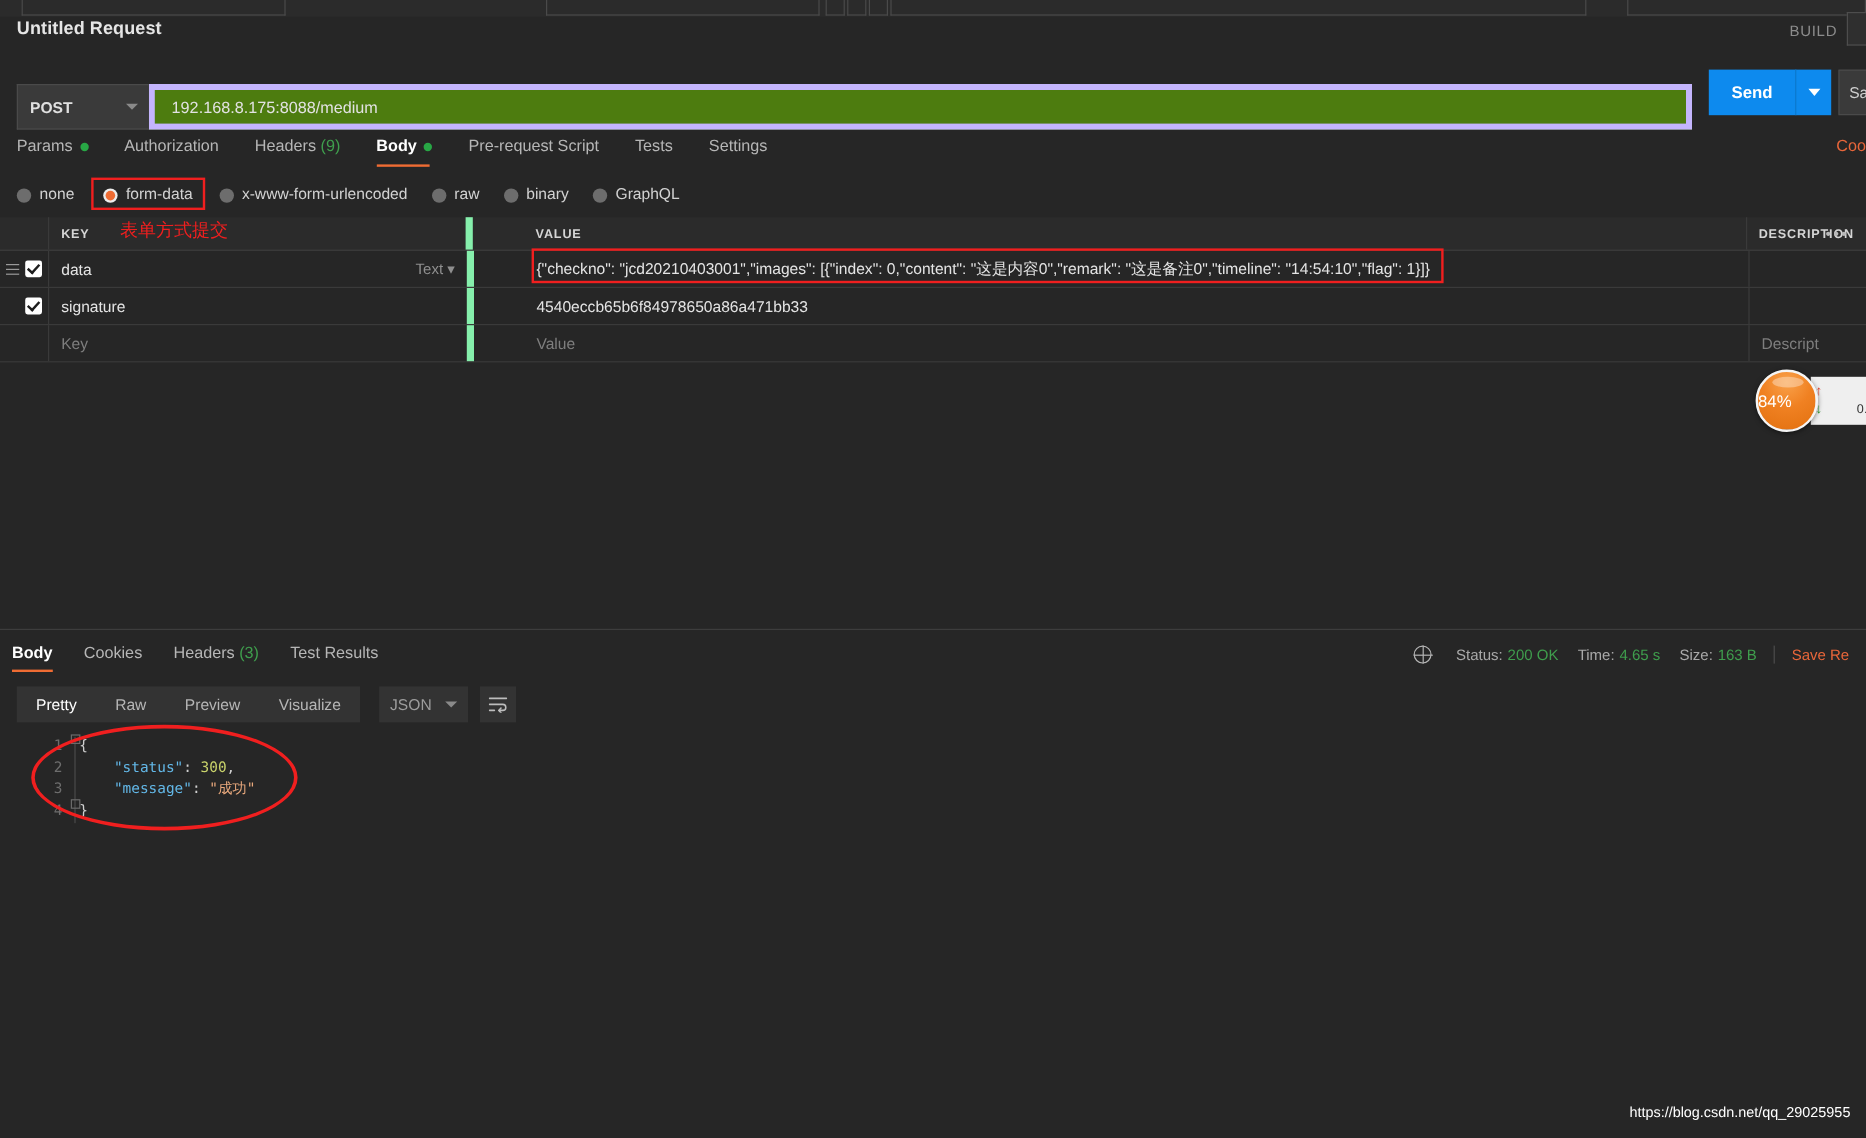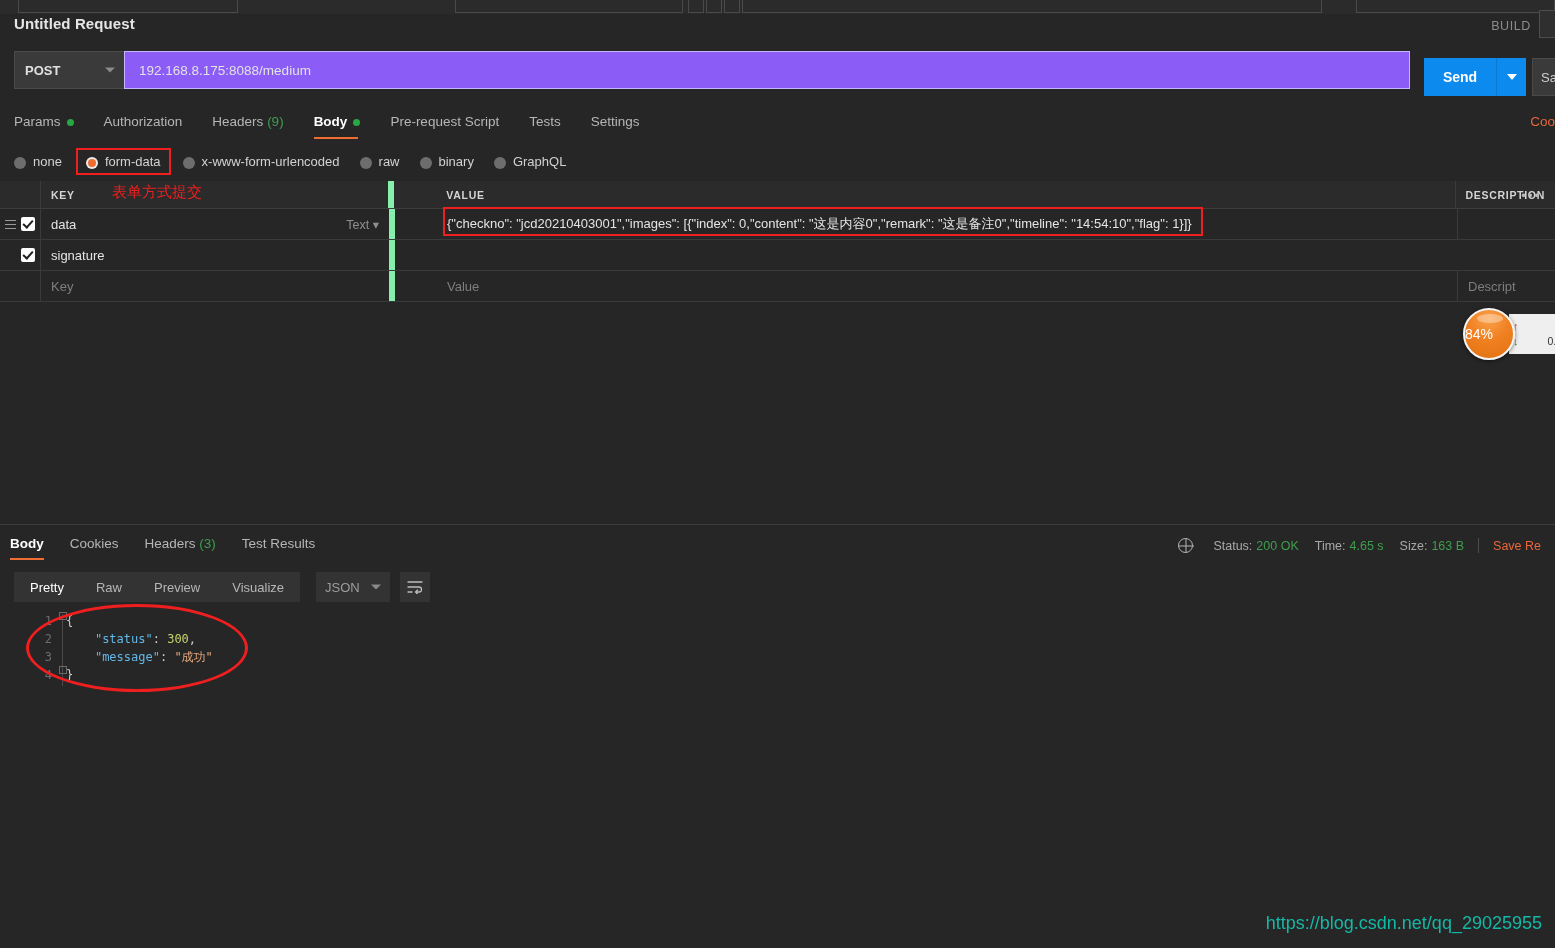--- a/index.html
+++ b/index.html
@@ -24,34 +24,34 @@
   .build-label {
     position:absolute; right:24px; top:19px;
     font-size:12.5px; color:#8c8c8c; letter-spacing:.6px;
   }
   .build-box {
     position:absolute; right:0px; top:10px; width:16px; height:28px;
     border:1px solid #4d4d4d; border-right:none; background:#2f2f2f;
   }
 
   
-  .urlbar { position:absolute; left:14px; top:51px; width:1396px; height:38px; display:flex; }
+  .urlbar { position:absolute; left:14px; top:70px; width:1396px; height:38px; display:flex; }
   .method-sel {
     width:110px; height:38px; background:#3a3a3a; border:1px solid #4a4a4a;
     border-right:none; display:flex; align-items:center; padding:0 10px;
     position:relative; cursor:pointer;
   }
   .method-sel .mlabel { font-size:13px; font-weight:bold; color:#e0e0e0; }
   .caret-dn {
     position:absolute; right:9px; top:50%; transform:translateY(-50%);
     width:0;height:0;border-left:5px solid transparent;border-right:5px solid transparent;
     border-top:5px solid #8a8a8a;
   }
   .url-input {
-    flex:1; height:38px; background:#8b5cf6; border:1px solid #c4b5fd;
+    flex:1; height:38px; background:#4d7c0f; border:5px solid #c4b5fd;
     display:flex; align-items:center; padding:0 14px; font-size:13.5px; color:#e2e2e2;
     cursor:text;
   }
   .send-wrap { position:absolute; left:1424px; top:58px; display:flex; height:38px; }
   .send-btn {
     width:72px; height:38px; background:#0d8aee; color:#fff; font-size:14px; font-weight:bold;
     display:flex; align-items:center; justify-content:center; cursor:pointer;
     border:none;
   }
   .send-caret {
@@ -103,21 +103,21 @@
   .chk { width:14px;height:14px;background:#fff;border-radius:2px; position:relative; flex:0 0 auto; cursor:pointer;}
   .chk::after{
     content:""; position:absolute; left:4px; top:1px; width:4px;height:8px;
     border:solid #1d1d1d; border-width:0 2px 2px 0; transform:rotate(42deg);
   }
   .grip { width:11px; height:9px; margin-right:5px; cursor:grab; }
   .grip span{ display:block; height:1px; background:#9a9a9a; margin-bottom:3px;}
   .type-sel { position:absolute; right:10px; top:50%; transform:translateY(-50%); font-size:12.5px; color:#8f8f8f; cursor:pointer;}
   .hl-value-box { position:absolute; left:4px; top:-2px; width:760px; height:29px; border:2px solid #f01f1f; pointer-events:none;}
   .dots { position:absolute; right:14px; top:50%; transform:translateY(-50%); color:#b9b9b9; letter-spacing:2px; font-size:13px; cursor:pointer;}
-  .cn-note { position:absolute; left:112px; top:183px; font-size:15px; color:#f01f1f; white-space:nowrap; }
+  .cn-note { position:absolute; left:100px; top:183px; font-size:15px; color:#f01f1f; white-space:nowrap; }
 
   
   .netbadge { position:absolute; left:1463px; top:308px; }
   .pct-circle {
     position:absolute; left:0; top:0; width:52px; height:52px; border-radius:50%;
     background:radial-gradient(circle at 50% 18%, #f9a14a 0%, #f08122 45%, #e2700f 100%);
     border:2px solid #f5f5f5; box-shadow:0 1px 4px rgba(0,0,0,.5);
     display:flex; align-items:center; justify-content:flex-start;
     color:#fff; font-size:14px;
   }
@@ -163,21 +163,21 @@
   .j-str { color:#e8a87c; }
   .j-pun { color:#cfcfcf; }
   .fold-col { position:absolute; left:62px; top:614px; width:1px; height:72px; background:#4a4a4a;}
   .fold-box { position:absolute; left:59px; width:8px;height:8px;border:1px solid #6a6a6a; }
 
   .hl-ellipse {
     position:absolute; left:26px; top:604px; width:222px; height:88px;
     border:3px solid #f01f1f; border-radius:50%; pointer-events:none;
   }
 
-  .watermark { position:absolute; right:13px; bottom:14px; font-size:18px; color:#14b8a6; }
+  .watermark { position:absolute; right:13px; bottom:14px; font-size:12px; color:#ffffff; }
 </style>
 </head>
 <body>
 
 <div id="app">
 
   <div class="top-sliver">
     <div class="sliver-box" style="left:18px;width:220px;"></div>
     <div class="sliver-box" style="left:455px;width:228px;"></div>
     <div class="sliver-box" style="left:688px;width:16px;"></div>
@@ -282,20 +282,23 @@
         </div>
     </div>
 
 
     <div class="trow">
       <div class="c-grip">
           <span class="chk"></span>
         </div>
       <div class="c-key">
           <span class="cell-txt">signature</span>
+        </div>
+      <div class="c-val">
+          <span class="cell-txt">4540eccb65b6f84978650a86a471bb33</span>
         </div>
       <div class="c-desc">
           <span class="cell-txt"></span>
         </div>
     </div>
 
     <div class="trow">
       <div class="c-grip"></div>
       <div class="c-key">
           <span class="cell-ph">Key</span>

